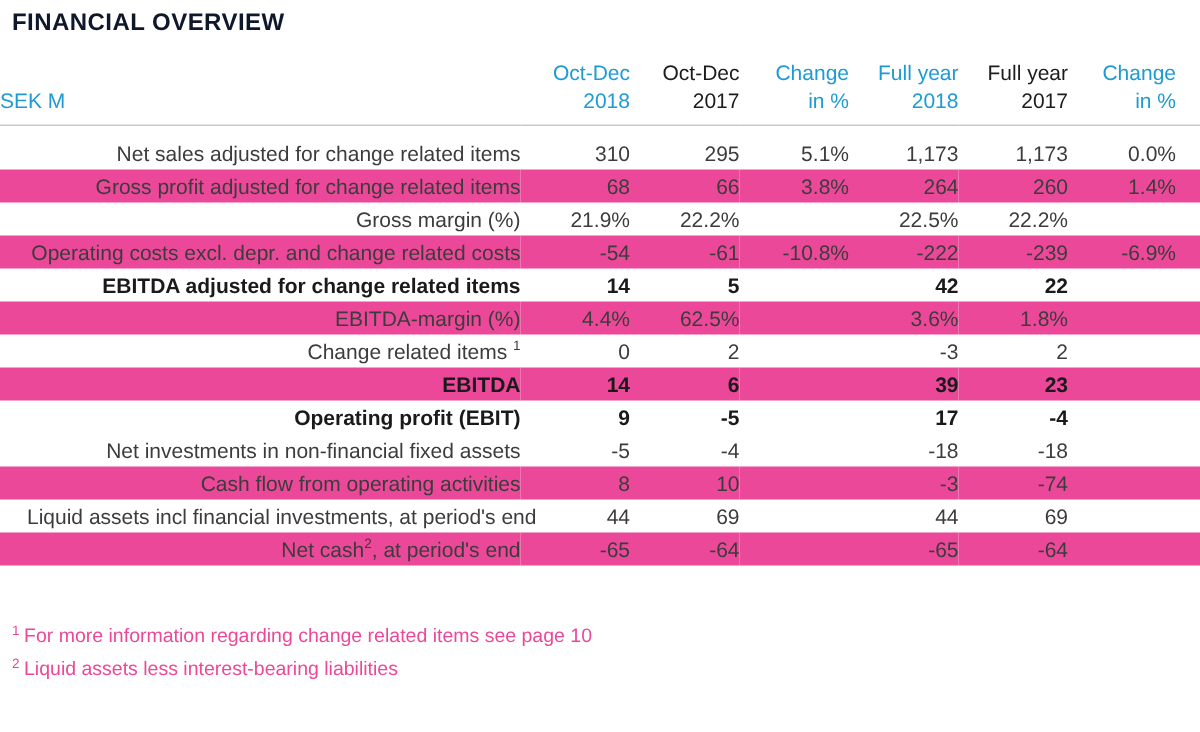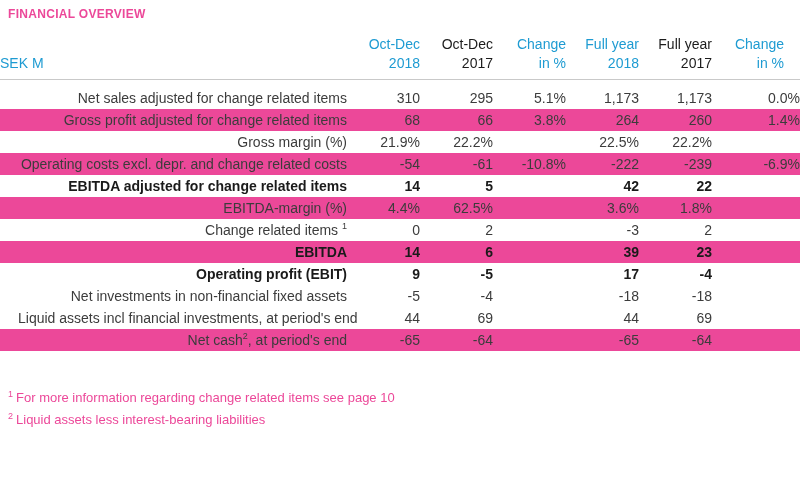--- a/index.html
+++ b/index.html
@@ -4,21 +4,21 @@
 <style>
   html,body{margin:0;padding:0;}
   body{
     width:800px;height:488px;background:#ffffff;
     font-family:"Liberation Sans",sans-serif;
     color:#3c3c3c;overflow:hidden;
   }
   .page{position:relative;width:800px;height:488px;}
   .page-title{
     margin:0;padding:7px 0 0 8px;
-    font-size:12px;font-weight:bold;color:#ec4899;
+    font-size:16px;font-weight:bold;color:#0f172a;
     letter-spacing:0.3px;
   }
   table.fin{
     width:800px;border-collapse:collapse;table-layout:fixed;
     margin-top:14px;
   }
   col.c-label{width:347px;}
   col.c-num{width:73px;}
   col.c-last{width:88px;}
   thead th{
@@ -30,21 +30,21 @@
   th.num{text-align:right;white-space:nowrap;}
   th.last{padding-right:16px;}
   .blue{color:#1e9bd2;}
   .black{color:#1c1c1c;}
   tbody td{
     font-size:14px;height:22px;padding:0;line-height:22px;
     white-space:nowrap;
   }
   td.label{text-align:right;padding-left:18px;}
   td.num{text-align:right;}
-  td.last{margin-top:40px;}
+  td.last{padding-right:16px;margin-top:40px;}
   tr.alt{background:#ec4899;}
   tr.bold td{font-weight:bold;color:#1a1a1a;}
   tr.spacer td{height:7px;line-height:7px;background:#ffffff;}
   sup{font-size:9px;line-height:0;}
   .footnotes{margin:36px 0 0 8px;font-size:13px;color:#ec4899;}
   .footnote{line-height:22px;}
   .footnote sup{margin-right:3px;}
 </style>
 </head>
 <body>
@@ -179,20 +179,29 @@
         </tr>
         <tr class="">
           <td class="label">Net investments in non-financial fixed assets</td>
           <td class="num">-5</td>
           <td class="num">-4</td>
           <td class="num"></td>
           <td class="num">-18</td>
           <td class="num">-18</td>
           <td class="num last"></td>
         </tr>
+        <tr class="alt ">
+          <td class="label">Cash flow from operating activities</td>
+          <td class="num">8</td>
+          <td class="num">10</td>
+          <td class="num"></td>
+          <td class="num">-3</td>
+          <td class="num">-74</td>
+          <td class="num last"></td>
+        </tr>
         <tr class="">
           <td class="label">Liquid assets incl financial investments, at period's end</td>
           <td class="num">44</td>
           <td class="num">69</td>
           <td class="num"></td>
           <td class="num">44</td>
           <td class="num">69</td>
           <td class="num last"></td>
         </tr>
         <tr class="alt ">

